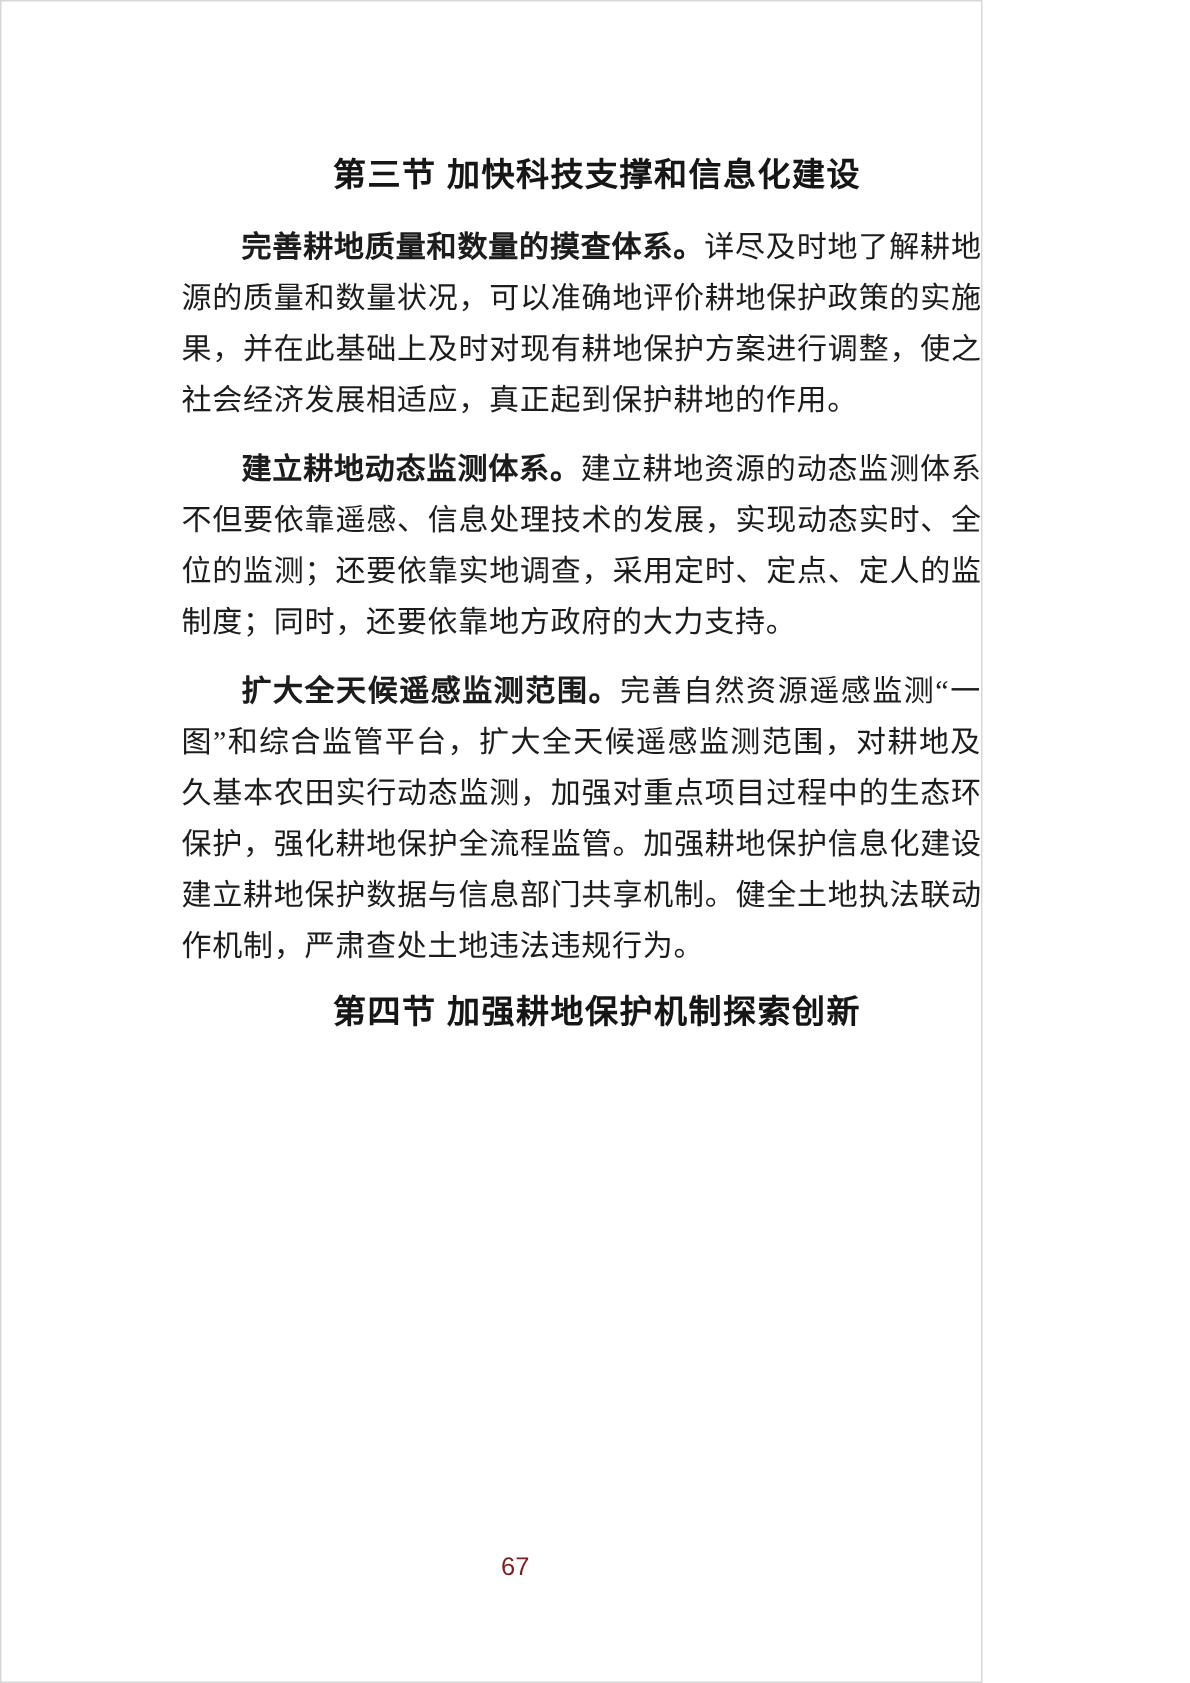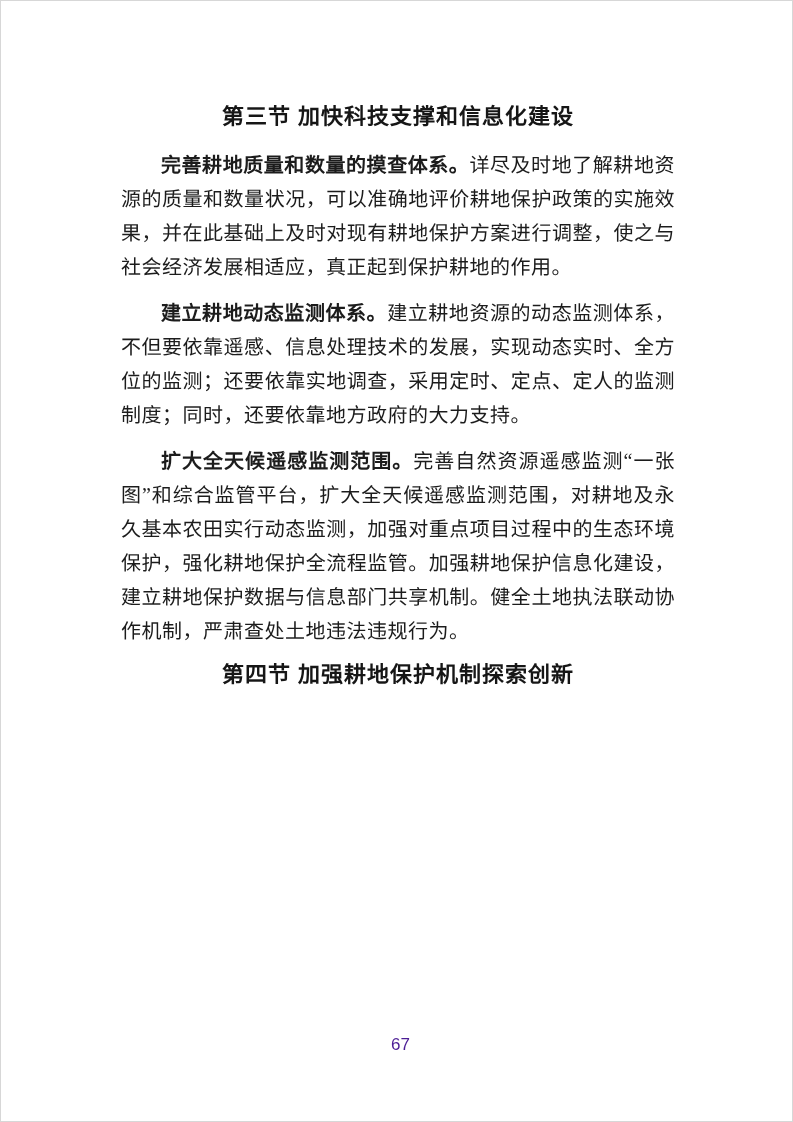--- a/index.html
+++ b/index.html
@@ -2,21 +2,21 @@
 <html lang="zh-CN"><head>
 <meta charset="utf-8">
 <style>
   html, body {
     margin: 0;
     padding: 0;
     background: #ffffff;
   }
   .page {
     position: relative;
-    width: 793px;
+    width: 655px;
     height: 1122px;
     background: #ffffff;
     box-sizing: border-box;
     border: 1px solid #d7d7d7;
     overflow: hidden;
     font-family: "Liberation Serif", "DejaVu Serif", serif;
     color: #1c1c1c;
   }
   .content {
     position: absolute;
@@ -46,26 +46,26 @@
     text-indent: 2em;
     color: #1c1c1c;
   }
   p.body-paragraph .lead {
     font-weight: 700;
     font-family: "Liberation Serif", "DejaVu Serif", serif;
   }
   .page-number {
     position: absolute;
     top: 1034px;
-    left: 4px;
+    left: 16px;
     width: 100%;
     text-align: center;
     font-family: "Liberation Sans", "DejaVu Sans", sans-serif;
     font-size: 17px;
-    color: #4c1d95;
+    color: #7f1d1d;
   }
 </style>
 </head>
 <body>
 
 <div class="page">
   <div class="content">
 
     <h1 class="section-heading">第三节  加快科技支撑和信息化建设</h1>
 

